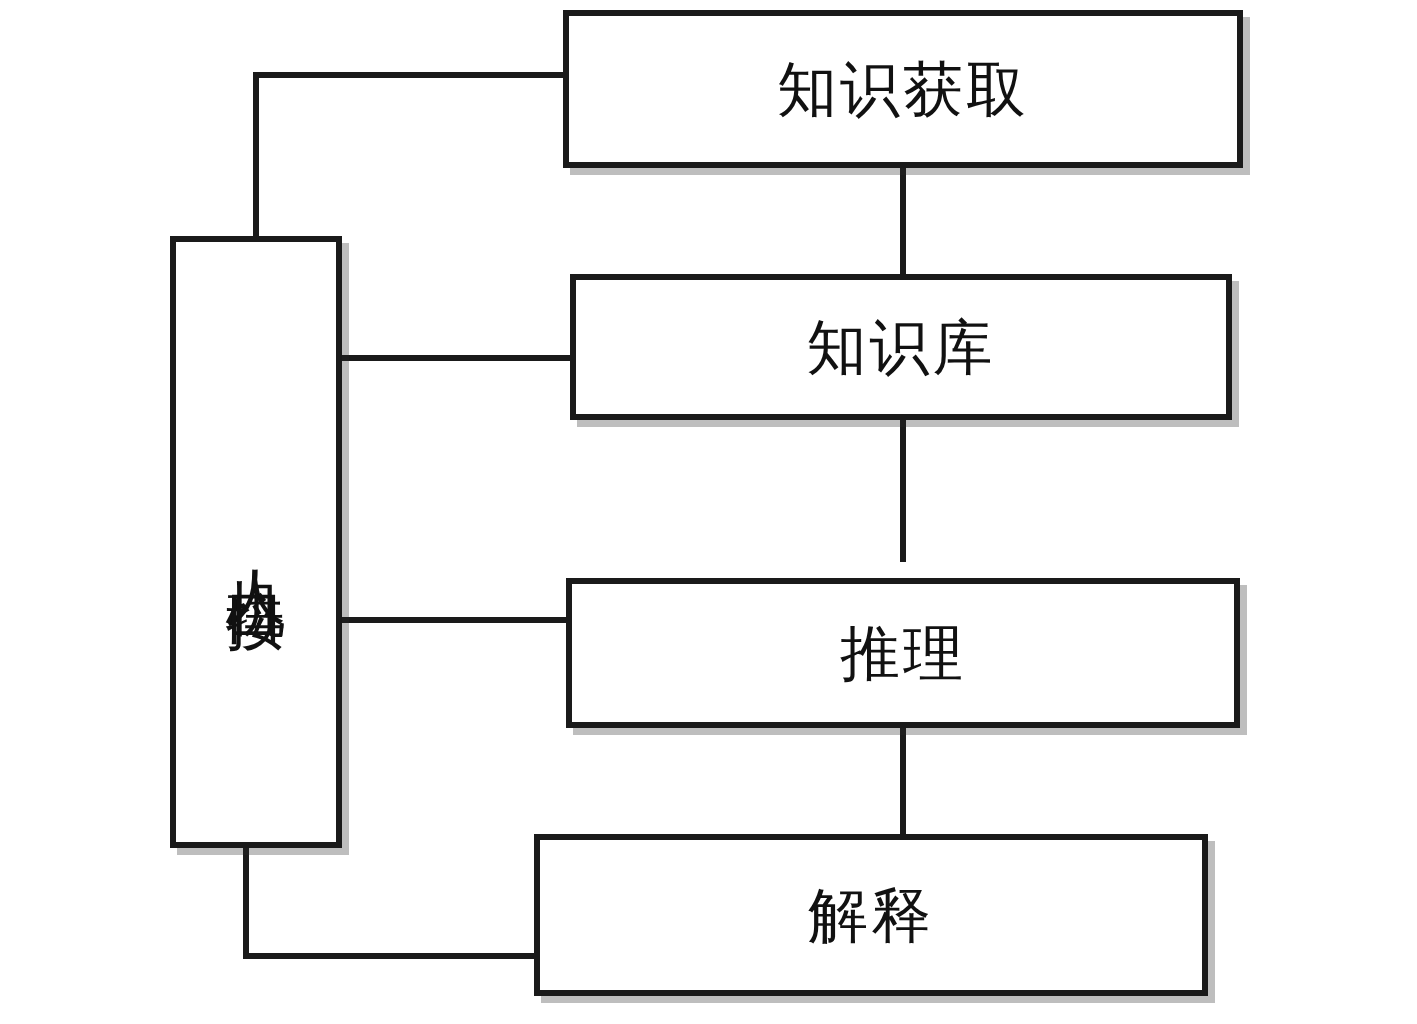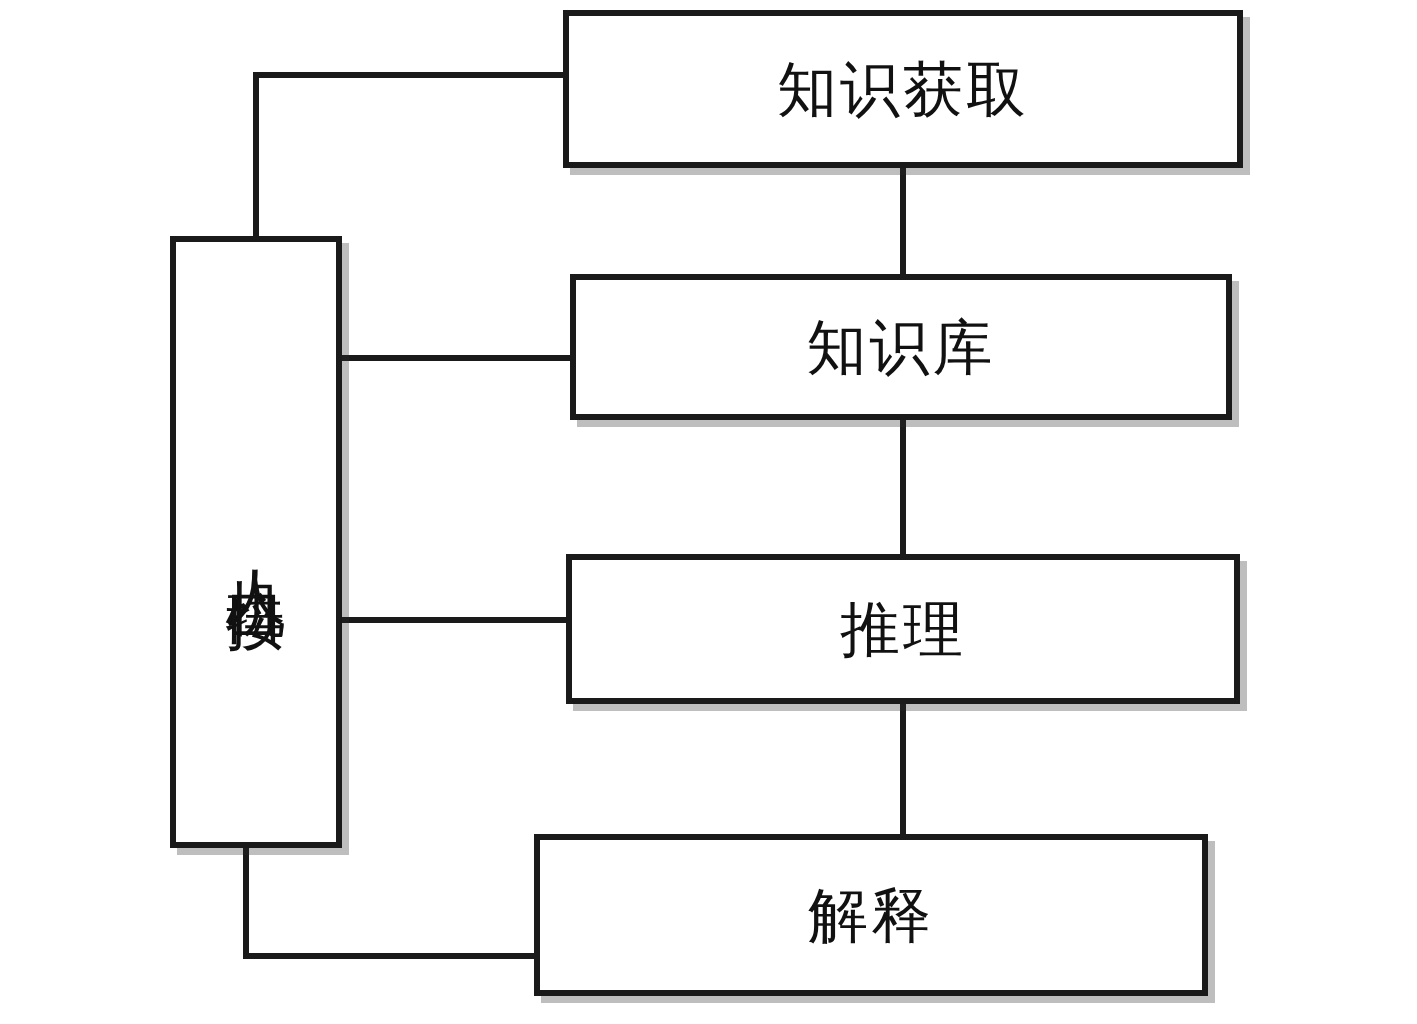--- a/index.html
+++ b/index.html
@@ -80,21 +80,21 @@
   <div class="line v" style="left:900px; top:696px; height:146px;"></div>
 
   <div class="node" style="left:570px; top:274px; width:662px; height:146px;">
     <span class="label">知识库</span>
   </div>
 
   <div class="node" style="left:563px; top:10px; width:680px; height:158px;">
     <span class="label">知识获取</span>
   </div>
 
-  <div class="node" style="left:566px; top:554px; width:674px; height:150px;">
+  <div class="node" style="left:566px; top:578px; width:674px; height:150px;">
     <span class="label">推理</span>
   </div>
 
   <div class="node" style="left:534px; top:834px; width:674px; height:162px;">
     <span class="label">解释</span>
   </div>
 
   <div class="node vertical" style="left:170px; top:236px; width:172px; height:612px;">
     <span class="label">人机接口</span>
   </div>

